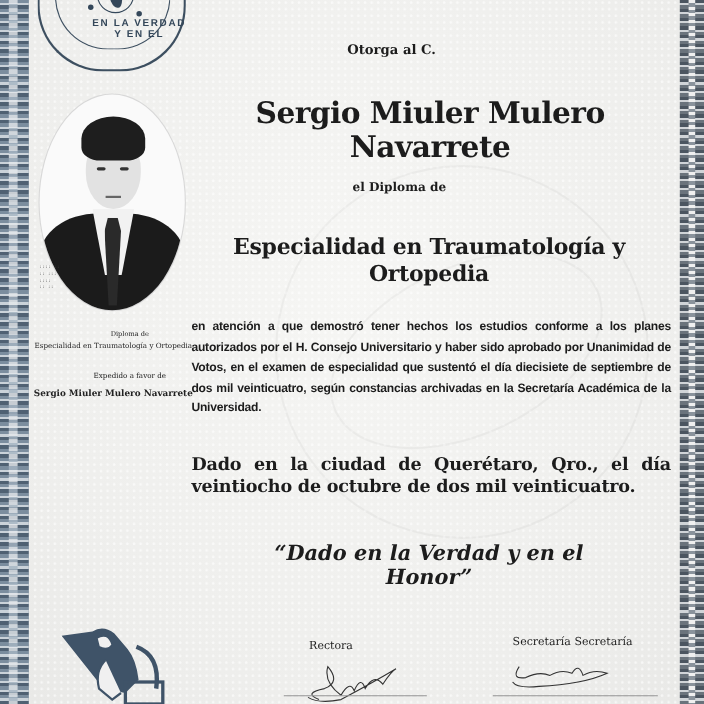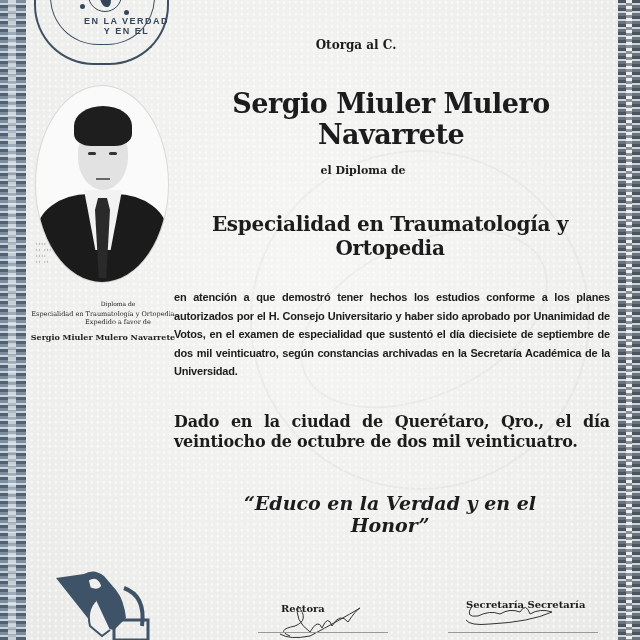--- a/index.html
+++ b/index.html
@@ -99,42 +99,42 @@
       background: #2a2a2a; clip-path: polygon(20% 0, 80% 0, 100% 15%, 75% 100%, 25% 100%, 0 15%);
     }
 
     
     .photo-caption {
       position: absolute; left: 28px; top: 300px; width: 150px; text-align: center;
       font-family: "DejaVu Serif", serif; color: #222;
     }
     .photo-caption .c1 { font-size: 6px; margin-left: 30px; }
     .photo-caption .c2 { font-size: 6.5px; margin-top: 3px; }
-    .photo-caption .c3 { font-size: 6.5px; margin-top: 0; margin-left: 30px; }
+    .photo-caption .c3 { font-size: 6.5px; margin-top: 20px; margin-left: 30px; }
     .photo-caption .c4 { font-size: 8px; font-weight: bold; margin-top: 6px; }
     .perf { position: absolute; font-size: 5px; color: #444; letter-spacing: 1px; }
 
     
     .otorga { position: absolute; left: 0; width: 640px; top: 38px; text-align: center; padding-left: 72px; font-size: 12px; font-weight: bold; }
     .name { position: absolute; left: 206px; top: 88px; width: 370px; text-align: center; font-size: 27px; font-weight: bold; letter-spacing: -0.5px; font-family: "DejaVu Serif", serif; }
     .el-diploma { position: absolute; left: 0; width: 640px; top: 164px; text-align: center; padding-left: 86px; font-size: 11px; font-weight: bold; }
     .degree { position: absolute; left: 170px; top: 212px; width: 440px; text-align: center; font-size: 20px; font-weight: bold; letter-spacing: -0.3px; }
     .body-text {
       position: absolute; left: 174px; top: 288px; width: 436px;
       font-size: 11px; line-height: 18.5px; text-align: justify; font-weight: bold;
       font-family: Liberation Sans, sans-serif; letter-spacing: -0.2px;
     }
     .given {
       position: absolute; left: 174px; top: 412px; width: 436px;
       font-size: 16px; line-height: 20px; text-align: justify; font-weight: bold; letter-spacing: -0.2px;
     }
     .motto { position: absolute; left: 210px; top: 492px; width: 360px; text-align: center; font-size: 19px; font-weight: bold; font-style: italic; }
 
     
-    .sig-label { position: absolute; font-size: 10px; font-weight: bold; margin-top: 21px; }
+    .sig-label { position: absolute; font-size: 10px; font-weight: normal; }
     .sig-line { position: absolute; height: 1px; background: #999; }
     .signature { position: absolute; }
 
     
     .emblem { position: absolute; left: 54px; top: 570px; width: 100px; height: 70px; }
   </style>
 </head>
 <body>
 
 <div class="paper"></div>
@@ -169,21 +169,21 @@
   <div class="c3">Expedido a favor de</div>
   <div class="c4">Sergio Miuler Mulero Navarrete</div>
 </div>
 
 <div class="otorga">Otorga al C.</div>
 <div class="name">Sergio Miuler Mulero Navarrete</div>
 <div class="el-diploma">el Diploma de</div>
 <div class="degree">Especialidad en Traumatología y Ortopedia</div>
 <div class="body-text">en atención a que demostró tener hechos los estudios conforme a los planes autorizados por el H. Consejo Universitario y haber sido aprobado por Unanimidad de Votos, en el examen de especialidad que sustentó el día diecisiete de septiembre de dos mil veinticuatro, según constancias archivadas en la Secretaría Académica de la Universidad.</div>
 <div class="given">Dado en la ciudad de Querétaro, Qro., el día veintiocho de octubre de dos mil veinticuatro.</div>
-<div class="motto">“Educo en la Verdad y en el Honor”</div>
+<div class="motto">“Dado en la Verdad y en el Honor”</div>
 
 <svg class="emblem" viewBox="0 0 100 70">
   <path d="M2 8 L30 4 Q40 -2 50 6 L62 20 Q70 30 72 48 L60 60 L40 56 Z" fill="#3f5368"></path>
   <path d="M34 10 Q44 4 48 16 Q44 22 36 18 Z" fill="#f0f0f0" stroke="#3f5368" stroke-width="1.5"></path>
   <path d="M70 18 Q92 26 88 56" fill="none" stroke="#3f5368" stroke-width="4"></path>
   <path d="M42 30 Q32 40 36 56 L48 66 L56 60" fill="#f0f0f0" stroke="#3f5368" stroke-width="2"></path>
   <rect x="60" y="50" width="34" height="20" fill="none" stroke="#3f5368" stroke-width="3"></rect>
 </svg>
 
 <div class="sig-label" style="left:281px; top:582px;">Rectora</div>

